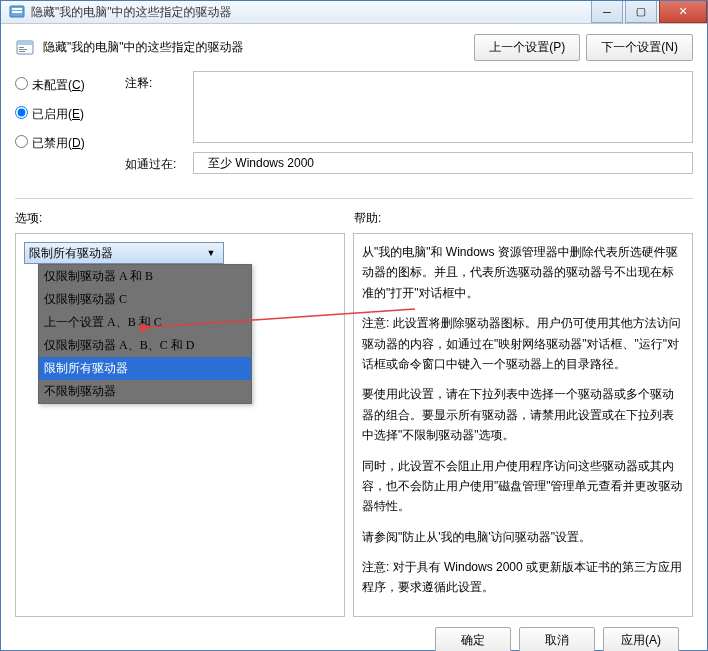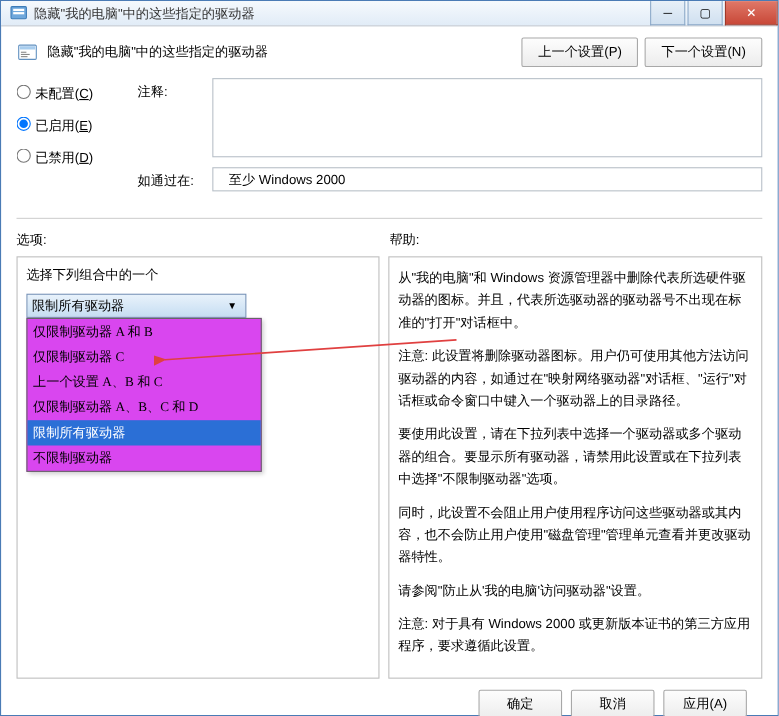--- a/index.html
+++ b/index.html
@@ -48,21 +48,21 @@
     .pane { border: 1px solid #bfbfbf; background: #fff; padding: 8px; overflow: auto; }
     .pane-left { width: 330px; position: relative; }
     .pane-right { flex: 1; line-height: 1.7; font-size: 12px; }
     .pane-right p { margin-bottom: 10px; }
     
     .opt-title { font-size: 12px; margin-bottom: 8px; }
     
     .combo { width: 200px; position: relative; font-family: Liberation Serif, serif; }
     .combo-display { height: 22px; border: 1px solid #7793b8; background: linear-gradient(#e8f2fb,#c6ddf2); display: flex; align-items: center; padding: 0 4px; font-size: 12px; justify-content: space-between; }
     .combo-arrow { width: 16px; text-align: center; font-size: 9px; }
-    .combo-list { position: absolute; top: 22px; left: 0; width: 214px; border: 1px solid #666; background: #d946ef; z-index: 10; box-shadow: 2px 2px 4px rgba(0,0,0,0.2); }
+    .combo-list { position: absolute; top: 22px; left: 14px; width: 214px; border: 1px solid #666; background: #737373; z-index: 10; box-shadow: 2px 2px 4px rgba(0,0,0,0.2); }
     .combo-item { padding: 3px 5px; font-size: 12px; cursor: default; }
     .combo-item.selected { background: #2b6fd6; color: #fff; }
     
     .arrow-annotation { position: absolute; pointer-events: none; z-index: 20; }
     
     .footer { display: flex; justify-content: flex-end; gap: 8px; padding: 10px 14px; }
     .footer .btn { min-width: 76px; }
   </style>
 </head>
 <body>
@@ -144,21 +144,20 @@
       <svg class="arrow-annotation" style="left:125px; top:66px; width:280px; height:40px;" viewBox="0 0 280 40">
         <defs>
             <marker id="ah" markerWidth="10" markerHeight="8" refX="1" refY="4" orient="auto">
               <path d="M10,0 L0,4 L10,8 Z" fill="#e04040"></path>
             </marker>
           </defs>
         <line x1="275" y1="10" x2="10" y2="28" stroke="#e04040" stroke-width="1.5" marker-end="url(#ah)"></line>
       </svg>
 
       <div class="pane pane-left">
-        <div class="opt-title">选择下列组合中的一个</div>
         <div class="combo">
           <div class="combo-display">
             <span>限制所有驱动器</span>
             <span class="combo-arrow">▼</span>
           </div>
           <div class="combo-list">
             <div class="combo-item">仅限制驱动器 A 和 B</div>
             <div class="combo-item">仅限制驱动器 C</div>
             <div class="combo-item">上一个设置 A、B 和 C</div>
             <div class="combo-item">仅限制驱动器 A、B、C 和 D</div>

